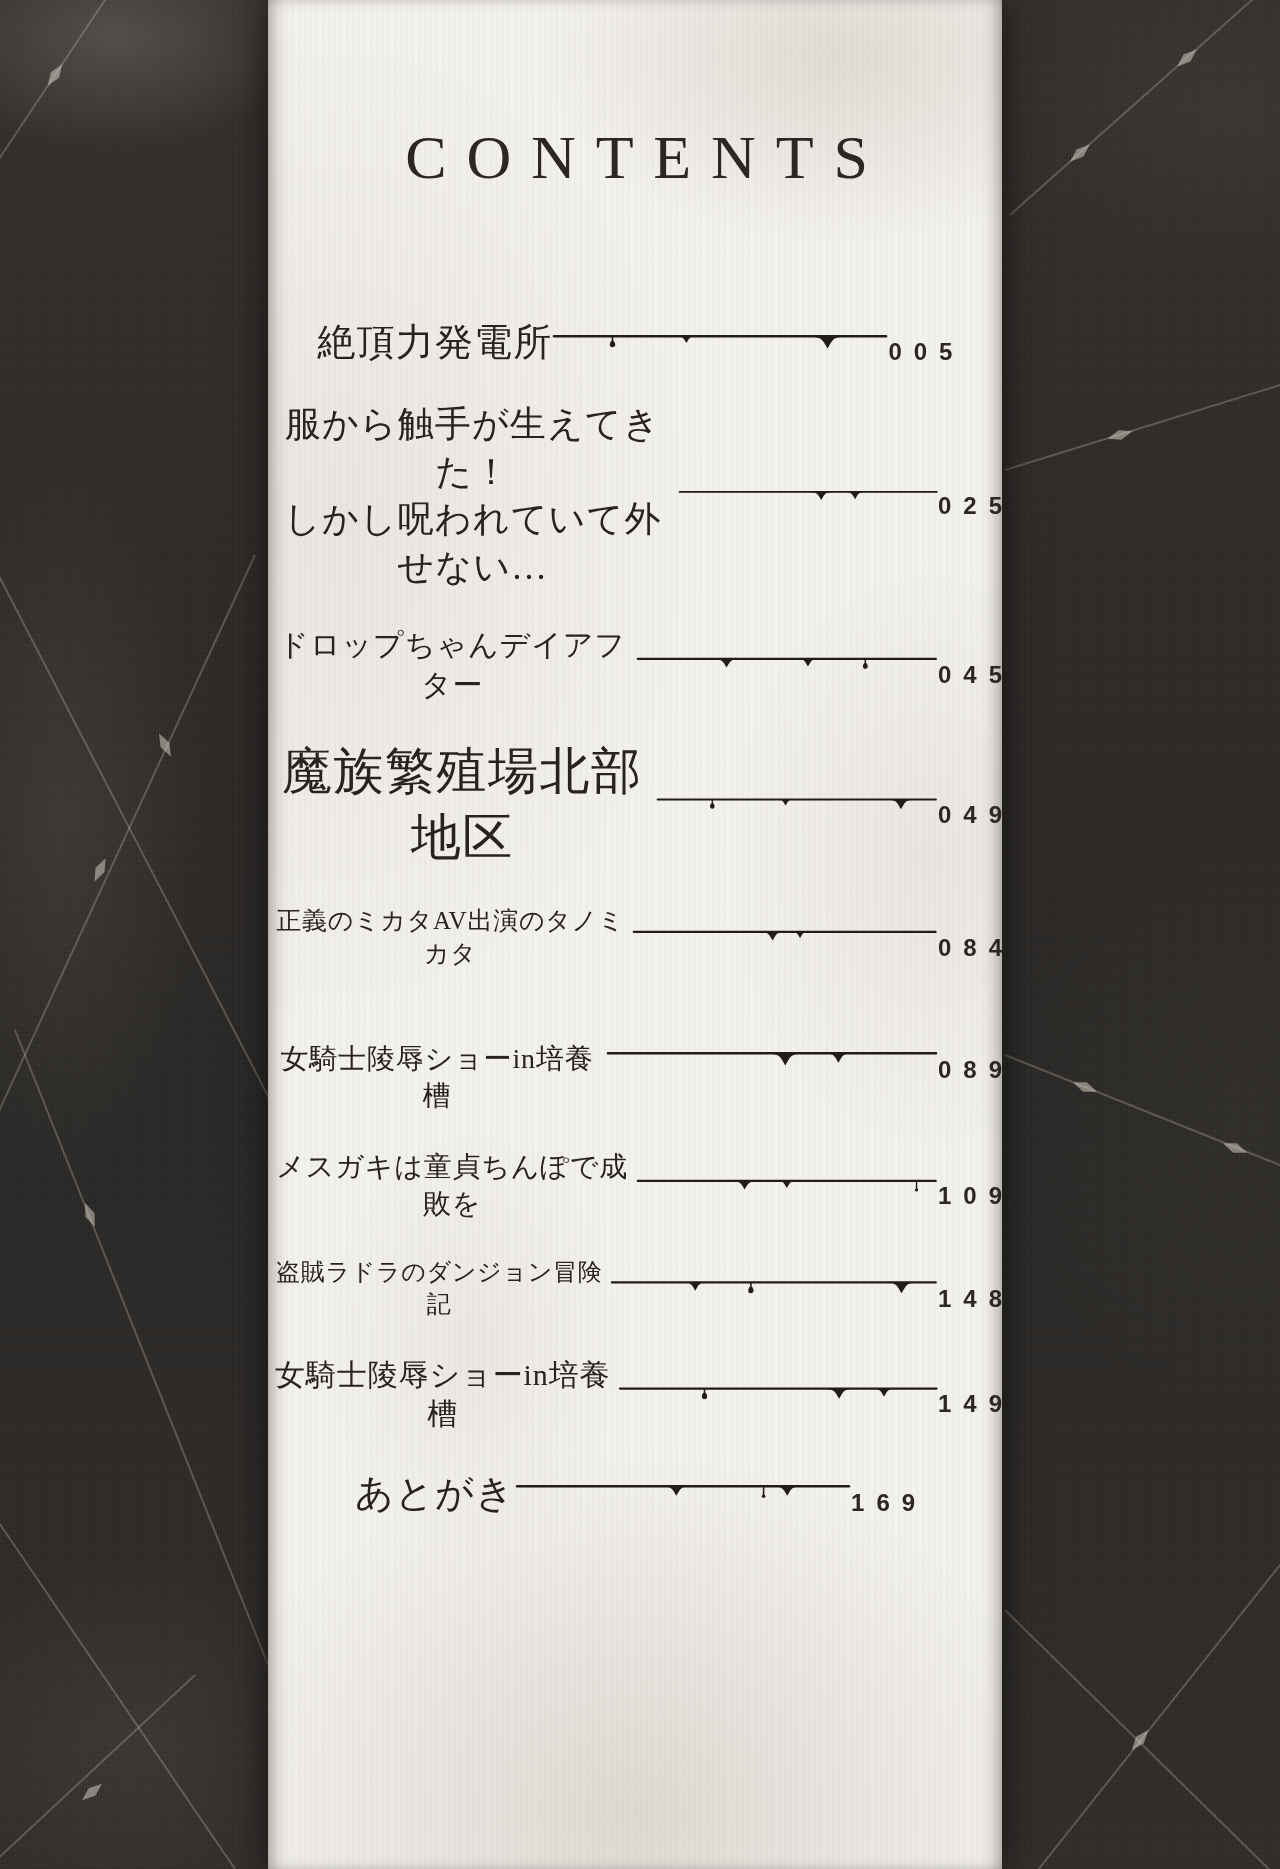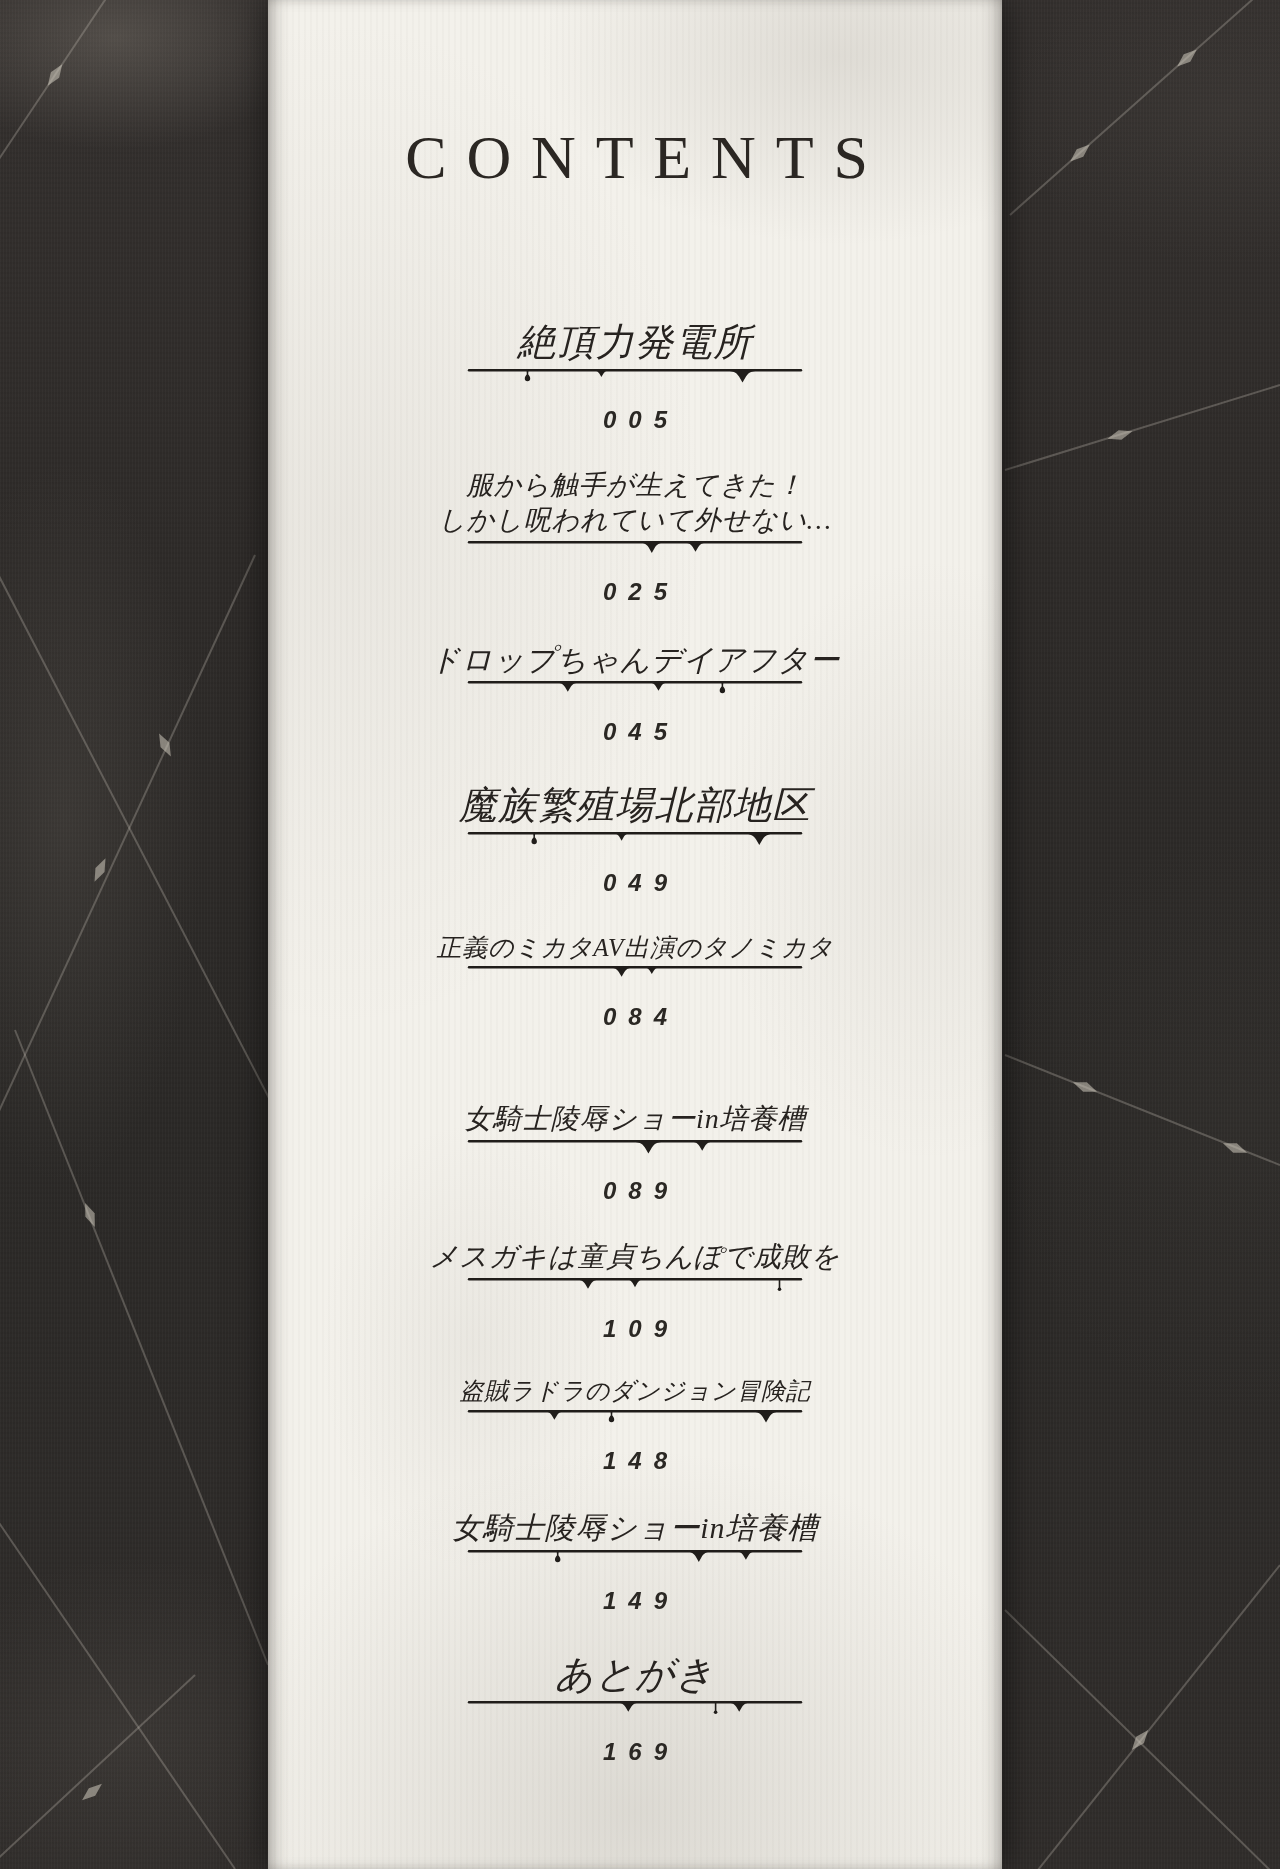--- a/index.html
+++ b/index.html
@@ -43,21 +43,21 @@
     font-weight:400;
     letter-spacing:.32em;
     margin-right:-.32em;
     color:#2b2723;
     text-indent:.05em;
   }
   .toc-list{
     margin-top:124px;
     display:flex;flex-direction:column;align-items:center;
   }
-  .toc-entry{margin-top:34px;display:flex;flex-direction:column;align-items:center;font-style:italic;}
+  .toc-entry{margin-top:34px;display:flex;flex-direction:row;align-items:center;}
   .toc-entry:first-child{margin-top:0;}
   .entry-title{
     color:#272320;
     text-align:center;
     line-height:1.32;
     letter-spacing:.03em;
     font-weight:400;
   }
   .entry-divider{display:block;margin-top:2px;}
   .entry-page{
@@ -112,40 +112,40 @@
     <div class="entry-title" style="font-size:38px"><span class="title-line">絶頂力発電所</span></div>
     <svg class="entry-divider" width="336" height="17" viewBox="0 0 336 17">
       <line x1="2" y1="1.2" x2="334" y2="1.2" stroke="#201d1a" stroke-width="2.4" stroke-linecap="round"></line>
       <path transform="translate(60.5 0)" fill="#201d1a" d="M-1 1 L1 1 L0.7 5.2 C2 6.8 2.7 8 2.7 9.6 A2.7 2.7 0 1 1 -2.7 9.6 C-2.7 8 -2 6.8 -0.7 5.2 Z"></path>
               <path transform="translate(134.4 0) scale(0.75)" fill="#201d1a" d="M-17 1.2 C-8 1.2 -5.2 2.2 -2.8 6 L0 10.8 L2.8 6 C5.2 2.2 8 1.2 17 1.2 Z"></path>
               <path transform="translate(275.5 0) scale(1.25)" fill="#201d1a" d="M-17 1.2 C-8 1.2 -5.2 2.2 -2.8 6 L0 10.8 L2.8 6 C5.2 2.2 8 1.2 17 1.2 Z"></path>
     </svg>
     <div class="entry-page">005</div>
   </div>
   <div class="toc-entry">
-    <div class="entry-title" style="font-size:27px"><span class="title-line">服から触手が生えてきた！</span><br><span class="title-line">しかし呪われていて外せない…</span></div>
+    <div class="entry-title" style="font-size:36px"><span class="title-line">服から触手が生えてきた！</span><br><span class="title-line">しかし呪われていて外せない…</span></div>
     <svg class="entry-divider" width="336" height="17" viewBox="0 0 336 17">
       <line x1="2" y1="1.2" x2="334" y2="1.2" stroke="#201d1a" stroke-width="2.4" stroke-linecap="round"></line>
       <path transform="translate(184.8 0) scale(1.1)" fill="#201d1a" d="M-17 1.2 C-8 1.2 -5.2 2.2 -2.8 6 L0 10.8 L2.8 6 C5.2 2.2 8 1.2 17 1.2 Z"></path>
               <path transform="translate(228.5 0) scale(1)" fill="#201d1a" d="M-17 1.2 C-8 1.2 -5.2 2.2 -2.8 6 L0 10.8 L2.8 6 C5.2 2.2 8 1.2 17 1.2 Z"></path>
     </svg>
     <div class="entry-page">025</div>
   </div>
   <div class="toc-entry">
     <div class="entry-title" style="font-size:30px"><span class="title-line">ドロップちゃんデイアフター</span></div>
     <svg class="entry-divider" width="336" height="17" viewBox="0 0 336 17">
       <line x1="2" y1="1.2" x2="334" y2="1.2" stroke="#201d1a" stroke-width="2.4" stroke-linecap="round"></line>
       <path transform="translate(100.8 0) scale(1)" fill="#201d1a" d="M-17 1.2 C-8 1.2 -5.2 2.2 -2.8 6 L0 10.8 L2.8 6 C5.2 2.2 8 1.2 17 1.2 Z"></path>
               <path transform="translate(191.5 0) scale(0.9)" fill="#201d1a" d="M-17 1.2 C-8 1.2 -5.2 2.2 -2.8 6 L0 10.8 L2.8 6 C5.2 2.2 8 1.2 17 1.2 Z"></path>
               <path transform="translate(255.4 0)" fill="#201d1a" d="M-1 1 L1 1 L0.7 5.2 C2 6.8 2.7 8 2.7 9.6 A2.7 2.7 0 1 1 -2.7 9.6 C-2.7 8 -2 6.8 -0.7 5.2 Z"></path>
     </svg>
     <div class="entry-page">045</div>
   </div>
   <div class="toc-entry">
-    <div class="entry-title" style="font-size:38px"><span class="title-line">魔族繁殖場北部地区</span></div>
+    <div class="entry-title" style="font-size:50px"><span class="title-line">魔族繁殖場北部地区</span></div>
     <svg class="entry-divider" width="336" height="17" viewBox="0 0 336 17">
       <line x1="2" y1="1.2" x2="334" y2="1.2" stroke="#201d1a" stroke-width="2.4" stroke-linecap="round"></line>
       <path transform="translate(67.2 0)" fill="#201d1a" d="M-1 1 L1 1 L0.7 5.2 C2 6.8 2.7 8 2.7 9.6 A2.7 2.7 0 1 1 -2.7 9.6 C-2.7 8 -2 6.8 -0.7 5.2 Z"></path>
               <path transform="translate(154.6 0) scale(0.8)" fill="#201d1a" d="M-17 1.2 C-8 1.2 -5.2 2.2 -2.8 6 L0 10.8 L2.8 6 C5.2 2.2 8 1.2 17 1.2 Z"></path>
               <path transform="translate(292.3 0) scale(1.2)" fill="#201d1a" d="M-17 1.2 C-8 1.2 -5.2 2.2 -2.8 6 L0 10.8 L2.8 6 C5.2 2.2 8 1.2 17 1.2 Z"></path>
     </svg>
     <div class="entry-page">049</div>
   </div>
   <div class="toc-entry">
     <div class="entry-title" style="font-size:25px"><span class="title-line">正義のミカタAV出演のタノミカタ</span></div>

